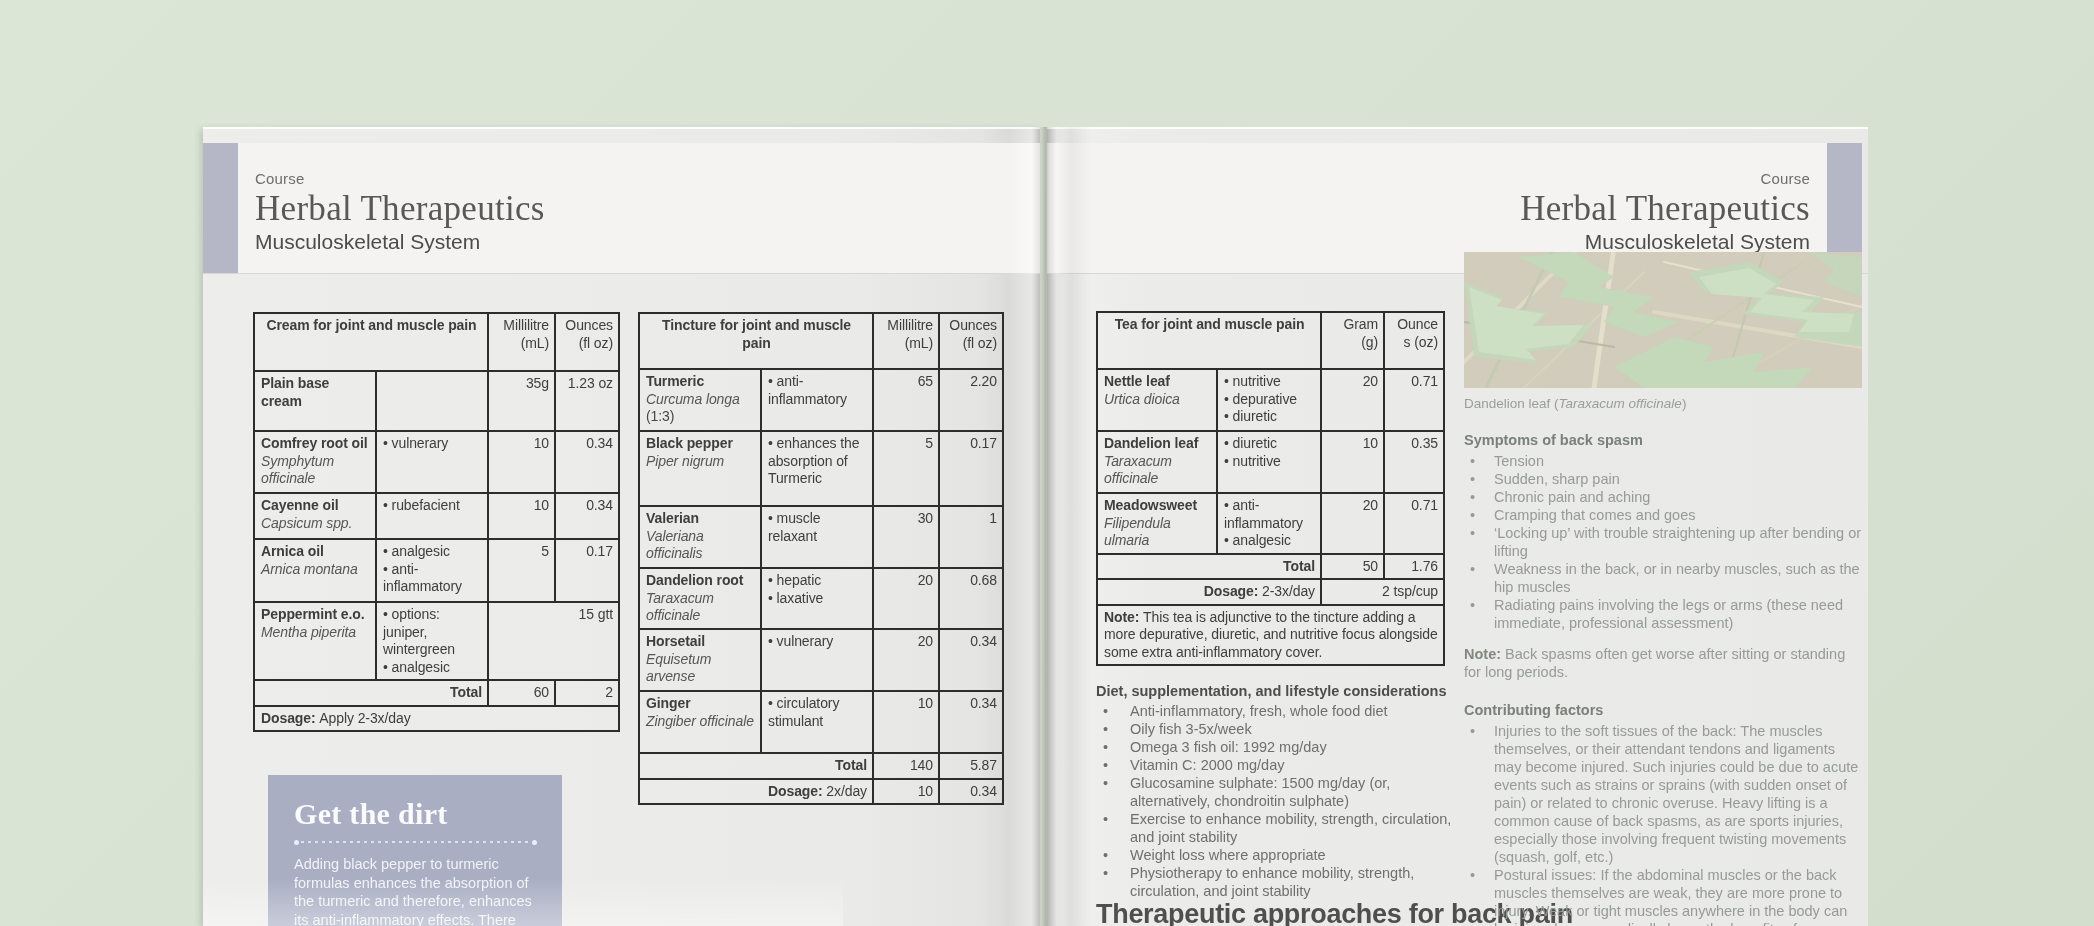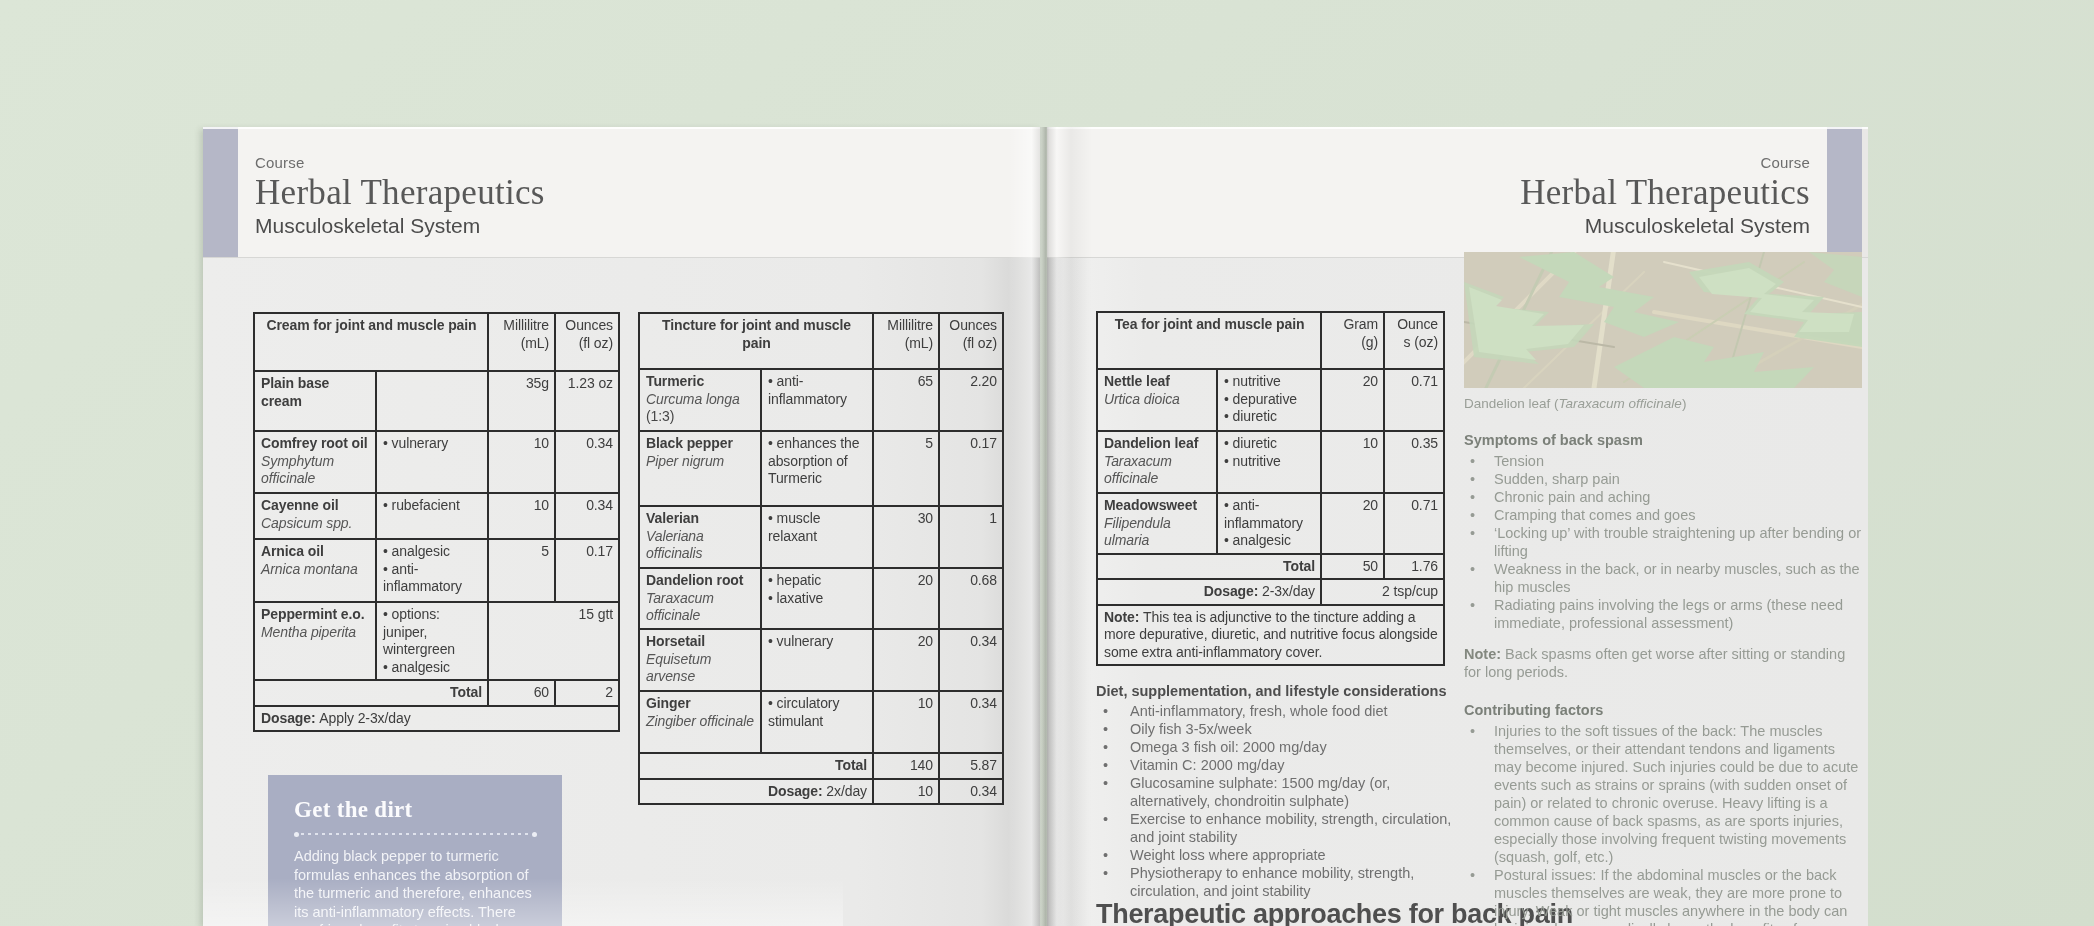--- a/index.html
+++ b/index.html
@@ -12,21 +12,21 @@
   .page-left{
     left:203px;width:837px;
     background:linear-gradient(to right,#ededec 0%,#eaeae9 78%,#e4e4e3 93%,#d2d2d1 99%,#bdbdbc 100%);
     box-shadow:-3px 2px 6px rgba(60,70,55,.18);
   }
   .page-right{
     left:1047px;width:821px;
     background:linear-gradient(to right,#c9c9c8 0%,#e6e6e5 2%,#efefee 5%,#ebebea 12%,#e9e9e8 100%);
   }
   .page::before{content:"";position:absolute;left:0;top:0;right:0;height:2px;background:rgba(255,255,255,.85);z-index:5;}
-  .pg-header{position:absolute;left:0;top:0;right:0;height:130px;background:#f4f3f1;border-bottom:1px solid #d7d7d5;}
+  .pg-header{position:absolute;left:0;top:16px;right:0;height:130px;background:#f4f3f1;border-bottom:1px solid #d7d7d5;}
   .accent{position:absolute;top:0;height:130px;width:35px;background:#b5b7c7;}
   .page-left .accent{left:0;}
   .page-right .accent{right:6px;}
   .hdr-txt{position:absolute;top:0;}
   .page-left .hdr-txt{left:52px;}
   .page-right .hdr-txt{right:58px;text-align:right;}
   .eyebrow{font-size:15px;color:#6d6d6d;margin-top:27px;letter-spacing:.2px;}
   .ttl{font-family:"Liberation Serif",serif;font-size:35px;font-weight:400;color:#585858;margin-top:2px;line-height:40px;letter-spacing:.3px;}
   .sub{font-size:21px;color:#4c4c4c;margin-top:1px;}
 
@@ -60,21 +60,21 @@
   #tincture tr:nth-child(7){height:62px}#tincture tr:nth-child(8){height:21px}
   #tincture tr:nth-child(9){height:21px}
   #tea tr:nth-child(1){height:57px}#tea tr:nth-child(2){height:62px}
   #tea tr:nth-child(3){height:62px}#tea tr:nth-child(4){height:57px}
   #tea tr:nth-child(5){height:22px}#tea tr:nth-child(6){height:21px}
   #tea tr:nth-child(7){height:56px}
 
   
   .dirt{position:absolute;left:65px;top:648px;width:294px;height:170px;background:#a9aec3;
     padding:22px 25px 0 26px;box-sizing:border-box;}
-  .dirt h3{margin:0;font-family:"Liberation Serif",serif;font-size:23px;color:#fbfbfd;font-weight:bold;letter-spacing:.3px;}
+  .dirt h3{margin:0;font-family:"Liberation Serif",serif;font-size:30px;color:#fbfbfd;font-weight:bold;letter-spacing:.3px;}
   .dotline{display:flex;align-items:center;margin:9px 0 11px 0;height:4px;}
   .dotline .dot{width:5px;height:5px;border-radius:50%;background:#eceef5;flex:0 0 auto;}
   .dotline .dash{flex:1;height:2px;margin:0 2px;
     background:repeating-linear-gradient(to right,#dfe2ec 0 3px,transparent 3px 7px);}
   .dirt p{margin:0;font-size:14.5px;line-height:18.5px;color:#f2f3f7;}
 
   
   .diet{position:absolute;left:49px;top:540px;width:360px;margin-top:16px;}
   .diet h4{margin:0 0 3px 0;font-size:14.5px;color:#4d4d4d;font-weight:bold;}
   ul.blist{list-style:none;margin:0;padding:0;}
@@ -381,21 +381,21 @@
             </tr>
           </tbody>
         </table>
       </div>
 
     <div class="diet">
       <h4>Diet, supplementation, and lifestyle considerations</h4>
       <ul class="blist">
           <li>Anti-inflammatory, fresh, whole food diet</li>
           <li>Oily fish 3-5x/week</li>
-          <li>Omega 3 fish oil: 2000 mg/day</li>
+          <li>Omega 3 fish oil: 1992 mg/day</li>
           <li>Vitamin C: 2000 mg/day</li>
           <li>Glucosamine sulphate: 1500 mg/day (or, alternatively, chondroitin sulphate)</li>
           <li>Exercise to enhance mobility, strength, circulation, and joint stability</li>
           <li>Weight loss where appropriate</li>
           <li>Physiotherapy to enhance mobility, strength, circulation, and joint stability</li>
         </ul>
     </div>
 
     <h3 class="section-h">Therapeutic approaches for back pain</h3>
 

